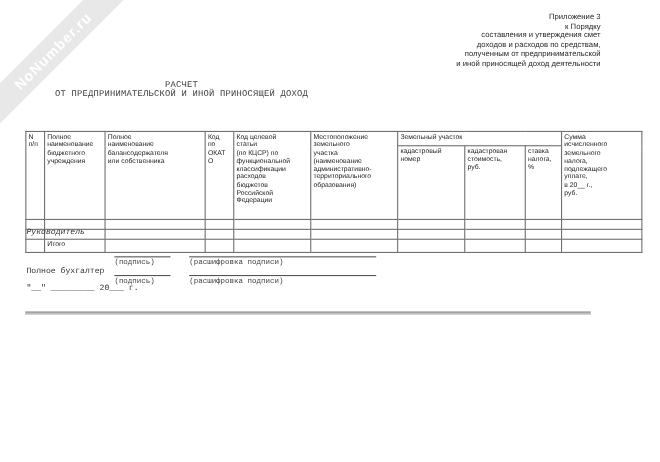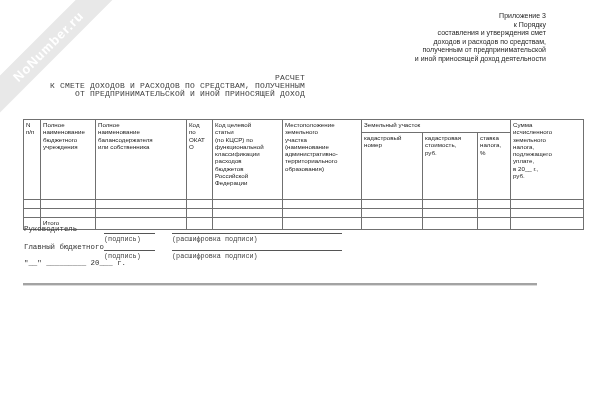--- a/index.html
+++ b/index.html
@@ -43,21 +43,21 @@
     color: #1f1f1f;
     white-space: nowrap;
   }
 
   
   .title {
     position: absolute;
     top: 74px;
     left: 25px;
     width: 280px;
-    text-align: right;
+    text-align: center;
     font-family: "Liberation Mono", monospace;
     font-size: 8px;
     line-height: 8.2px;
     letter-spacing: 0.2px;
     color: #3d3d3d;
     white-space: nowrap;
   }
 
   
   table.doc-table {
@@ -137,21 +137,20 @@
     <div>Приложение 3</div>
     <div>к Порядку</div>
     <div>составления и утверждения смет</div>
     <div>доходов и расходов по средствам,</div>
     <div>полученным от предпринимательской</div>
     <div>и иной приносящей доход деятельности</div>
   </div>
 
   <div class="title">
     <div>РАСЧЕТ</div>
-    <div>К СМЕТЕ ДОХОДОВ И РАСХОДОВ ПО СРЕДСТВАМ, ПОЛУЧЕННЫМ</div>
     <div>ОТ ПРЕДПРИНИМАТЕЛЬСКОЙ И ИНОЙ ПРИНОСЯЩЕЙ ДОХОД</div>
   </div>
 
   <table class="doc-table">
     <colgroup>
       <col style="width:17px">
         <col style="width:55px">
         <col style="width:91px">
       <col style="width:26px">
         <col style="width:70px">
@@ -245,27 +244,27 @@
       <td></td>
           <td></td>
       <td></td>
           <td></td>
       <td></td>
           <td></td>
     </tr>
   </tbody>
     </table>
 
-  <div class="sig-label" style="left:24px; top:225px;">Руководитель</div>
+  <div class="sig-label" style="left:24px; top:208px;font-style:italic;">Руководитель</div>
   <div class="sig-line" style="left:104px; top:233px; width:51px;"></div>
   <div class="sig-line" style="left:172px; top:233px; width:170px;"></div>
   <div class="sig-caption" style="left:104px; top:235px; width:51px;">(подпись)</div>
   <div class="sig-caption" style="left:172px; top:235px; width:170px;">(расшифровка подписи)</div>
 
-  <div class="sig-label" style="left:24px; top:243px;">Главный бюджетного</div>
+  <div class="sig-label" style="left:24px; top:243px;">Полное бухгалтер</div>
   <div class="sig-line" style="left:104px; top:250px; width:51px;"></div>
   <div class="sig-line" style="left:172px; top:250px; width:170px;"></div>
   <div class="sig-caption" style="left:104px; top:252px; width:51px;">(подпись)</div>
   <div class="sig-caption" style="left:172px; top:252px; width:170px;">(расшифровка подписи)</div>
 
   <div class="date-line">"__" _________ 20___ г.</div>
 
   <div class="separator"></div>
 
 </div>

